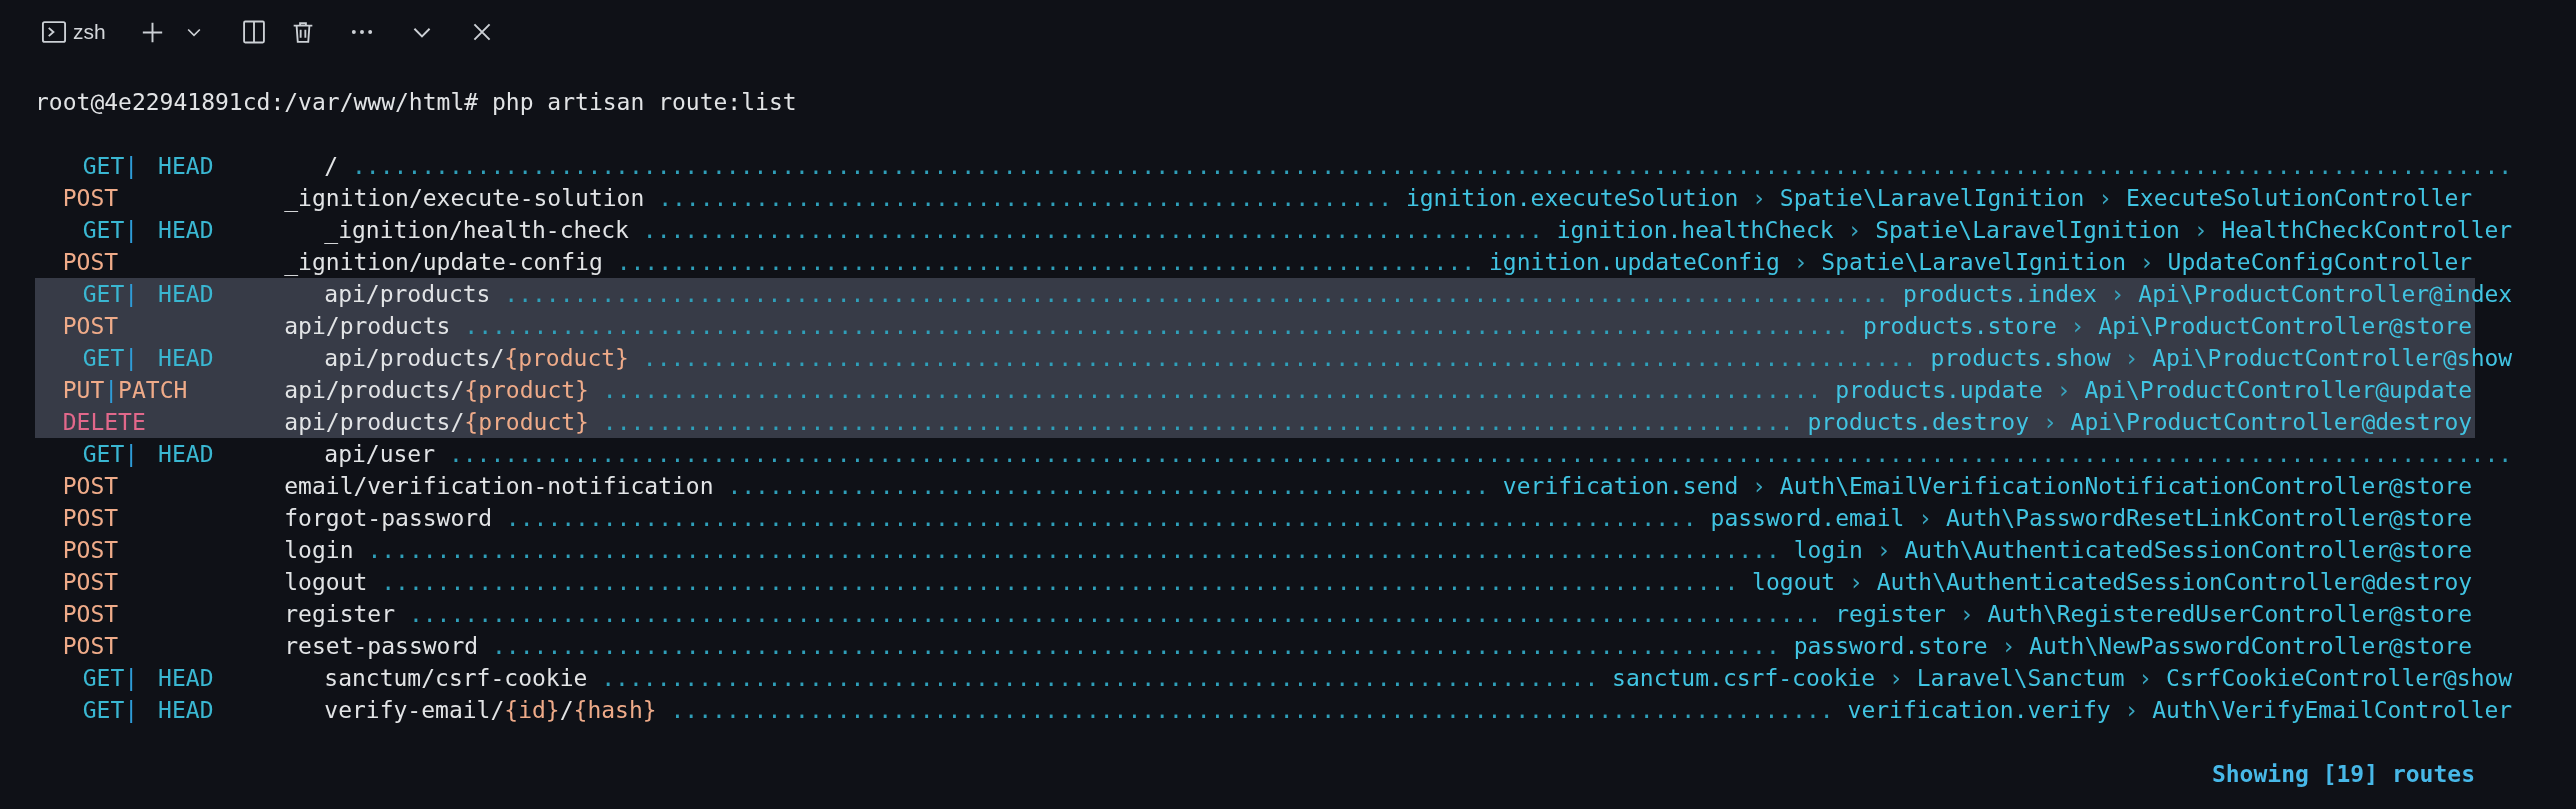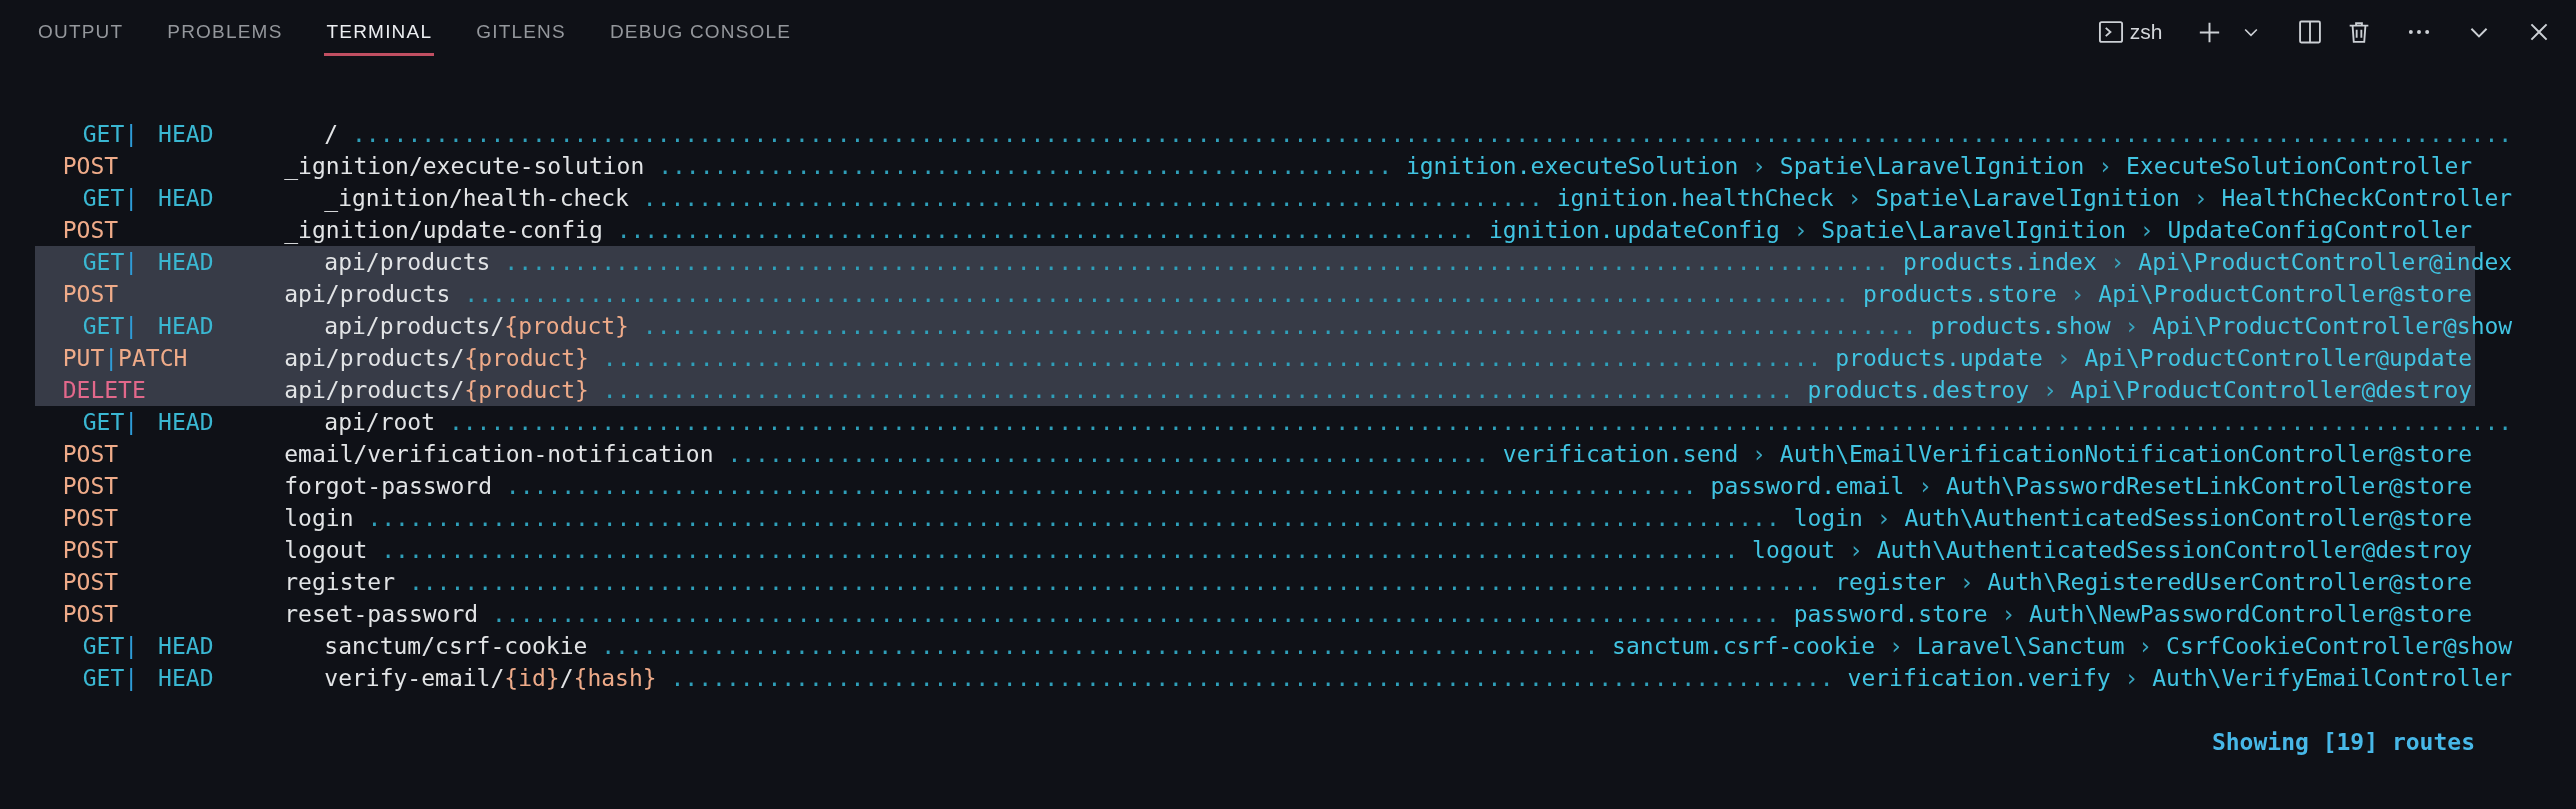--- a/index.html
+++ b/index.html
@@ -43,27 +43,20 @@
   .param{color:var(--m-salmon);}
   .dots{color:var(--dots);}
   .info{color:var(--info);}
   .sep{color:var(--sep);}
   .showing-line{text-align:right;color:var(--showing);font-weight:bold;}
 </style>
 </head>
 <body>
 
 <div class="panel-header">
-  <div class="tabs" id="tabs">
-      <div class="tab">OUTPUT</div>
-      <div class="tab">PROBLEMS</div>
-      <div class="tab active">TERMINAL</div>
-      <div class="tab">GITLENS</div>
-      <div class="tab">DEBUG CONSOLE</div>
-    </div>
   <div class="actions">
     <div class="shell-group">
       <span class="action">
         <svg width="28" height="28" viewBox="0 0 24 24" fill="none" stroke="#ccd0d5" stroke-width="1.6">
           <rect x="2.5" y="3.5" width="19" height="17" rx="1.5"></rect>
           <path d="M7.5 8.5l4 3.5-4 3.5"></path>
         </svg>
       </span>
       <span class="shell-label">zsh</span>
     </div>
@@ -102,32 +95,33 @@
     </span>
     <span class="action gap-l">
       <svg width="26" height="26" viewBox="0 0 24 24" fill="none" stroke="#ccd0d5" stroke-width="1.8">
         <path d="M5 5l14 14M19 5L5 19"></path>
       </svg>
     </span>
   </div>
 </div>
 
 <div class="terminal" id="terminal">
+  <div class="line prompt-line"><span>root@4e22941891cd:/var/www/html# </span><span>php artisan route:list</span></div>
   <div class="line"> </div>
   <div id="routes">
       <div class="line"><span>  </span><span class="m-cyan">GET</span><span class="pipe">|</span><span class="m-cyan">HEAD</span><span>        </span><span class="path">/</span><span> </span><span class="dots">............................................................................................................................................................</span></div>
       <div class="line"><span>  </span><span class="m-salmon">POST</span><span>            </span><span class="path">_ignition/execute-solution</span><span> </span><span class="dots">.....................................................</span><span> </span><span class="info">ignition.executeSolution</span><span class="sep"> › </span><span class="info">Spatie\LaravelIgnition</span><span class="sep"> › </span><span class="info">ExecuteSolutionController</span></div>
       <div class="line"><span>  </span><span class="m-cyan">GET</span><span class="pipe">|</span><span class="m-cyan">HEAD</span><span>        </span><span class="path">_ignition/health-check</span><span> </span><span class="dots">.................................................................</span><span> </span><span class="info">ignition.healthCheck</span><span class="sep"> › </span><span class="info">Spatie\LaravelIgnition</span><span class="sep"> › </span><span class="info">HealthCheckController</span></div>
       <div class="line"><span>  </span><span class="m-salmon">POST</span><span>            </span><span class="path">_ignition/update-config</span><span> </span><span class="dots">..............................................................</span><span> </span><span class="info">ignition.updateConfig</span><span class="sep"> › </span><span class="info">Spatie\LaravelIgnition</span><span class="sep"> › </span><span class="info">UpdateConfigController</span></div>
       <div class="line selected"><span>  </span><span class="m-cyan">GET</span><span class="pipe">|</span><span class="m-cyan">HEAD</span><span>        </span><span class="path">api/products</span><span> </span><span class="dots">....................................................................................................</span><span> </span><span class="info">products.index</span><span class="sep"> › </span><span class="info">Api\ProductController@index</span></div>
       <div class="line selected"><span>  </span><span class="m-salmon">POST</span><span>            </span><span class="path">api/products</span><span> </span><span class="dots">....................................................................................................</span><span> </span><span class="info">products.store</span><span class="sep"> › </span><span class="info">Api\ProductController@store</span></div>
       <div class="line selected"><span>  </span><span class="m-cyan">GET</span><span class="pipe">|</span><span class="m-cyan">HEAD</span><span>        </span><span class="path">api/products/</span><span class="param">{product}</span><span> </span><span class="dots">............................................................................................</span><span> </span><span class="info">products.show</span><span class="sep"> › </span><span class="info">Api\ProductController@show</span></div>
       <div class="line selected"><span>  </span><span class="m-salmon">PUT</span><span class="pipe">|</span><span class="m-salmon">PATCH</span><span>       </span><span class="path">api/products/</span><span class="param">{product}</span><span> </span><span class="dots">........................................................................................</span><span> </span><span class="info">products.update</span><span class="sep"> › </span><span class="info">Api\ProductController@update</span></div>
       <div class="line selected"><span>  </span><span class="m-pink">DELETE</span><span>          </span><span class="path">api/products/</span><span class="param">{product}</span><span> </span><span class="dots">......................................................................................</span><span> </span><span class="info">products.destroy</span><span class="sep"> › </span><span class="info">Api\ProductController@destroy</span></div>
-      <div class="line"><span>  </span><span class="m-cyan">GET</span><span class="pipe">|</span><span class="m-cyan">HEAD</span><span>        </span><span class="path">api/root</span><span> </span><span class="dots">.....................................................................................................................................................</span></div>
+      <div class="line"><span>  </span><span class="m-cyan">GET</span><span class="pipe">|</span><span class="m-cyan">HEAD</span><span>        </span><span class="path">api/user</span><span> </span><span class="dots">.....................................................................................................................................................</span></div>
       <div class="line"><span>  </span><span class="m-salmon">POST</span><span>            </span><span class="path">email/verification-notification</span><span> </span><span class="dots">.......................................................</span><span> </span><span class="info">verification.send</span><span class="sep"> › </span><span class="info">Auth\EmailVerificationNotificationController@store</span></div>
       <div class="line"><span>  </span><span class="m-salmon">POST</span><span>            </span><span class="path">forgot-password</span><span> </span><span class="dots">......................................................................................</span><span> </span><span class="info">password.email</span><span class="sep"> › </span><span class="info">Auth\PasswordResetLinkController@store</span></div>
       <div class="line"><span>  </span><span class="m-salmon">POST</span><span>            </span><span class="path">login</span><span> </span><span class="dots">......................................................................................................</span><span> </span><span class="info">login</span><span class="sep"> › </span><span class="info">Auth\AuthenticatedSessionController@store</span></div>
       <div class="line"><span>  </span><span class="m-salmon">POST</span><span>            </span><span class="path">logout</span><span> </span><span class="dots">..................................................................................................</span><span> </span><span class="info">logout</span><span class="sep"> › </span><span class="info">Auth\AuthenticatedSessionController@destroy</span></div>
       <div class="line"><span>  </span><span class="m-salmon">POST</span><span>            </span><span class="path">register</span><span> </span><span class="dots">......................................................................................................</span><span> </span><span class="info">register</span><span class="sep"> › </span><span class="info">Auth\RegisteredUserController@store</span></div>
       <div class="line"><span>  </span><span class="m-salmon">POST</span><span>            </span><span class="path">reset-password</span><span> </span><span class="dots">.............................................................................................</span><span> </span><span class="info">password.store</span><span class="sep"> › </span><span class="info">Auth\NewPasswordController@store</span></div>
       <div class="line"><span>  </span><span class="m-cyan">GET</span><span class="pipe">|</span><span class="m-cyan">HEAD</span><span>        </span><span class="path">sanctum/csrf-cookie</span><span> </span><span class="dots">........................................................................</span><span> </span><span class="info">sanctum.csrf-cookie</span><span class="sep"> › </span><span class="info">Laravel\Sanctum</span><span class="sep"> › </span><span class="info">CsrfCookieController@show</span></div>
       <div class="line"><span>  </span><span class="m-cyan">GET</span><span class="pipe">|</span><span class="m-cyan">HEAD</span><span>        </span><span class="path">verify-email/</span><span class="param">{id}</span><span class="path">/</span><span class="param">{hash}</span><span> </span><span class="dots">....................................................................................</span><span> </span><span class="info">verification.verify</span><span class="sep"> › </span><span class="info">Auth\VerifyEmailController</span></div>
     </div>
   <div class="line"> </div>

